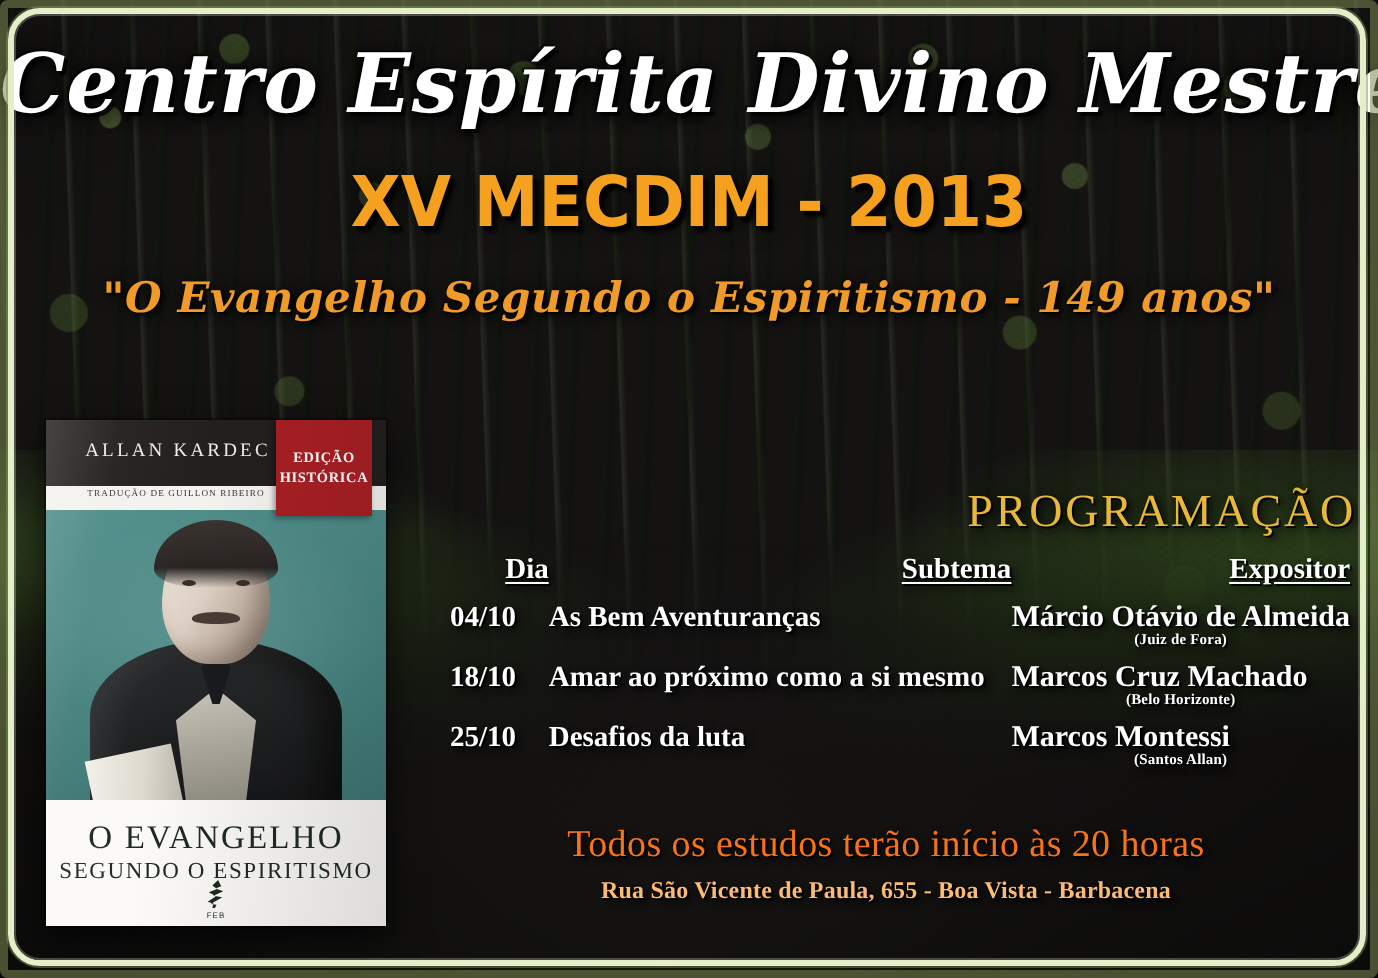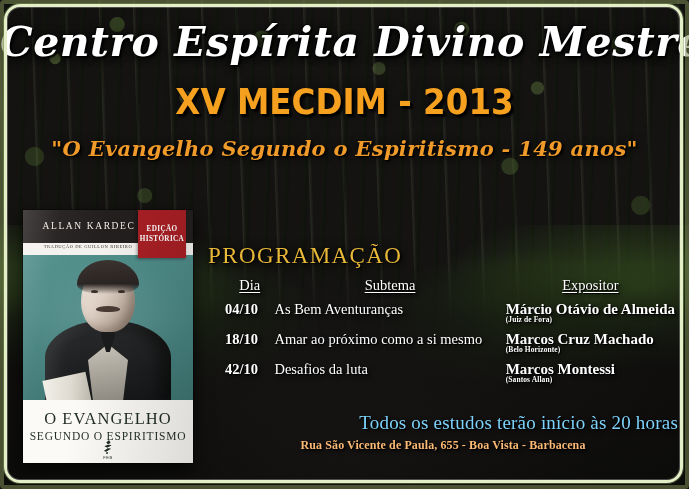--- a/index.html
+++ b/index.html
@@ -431,21 +431,21 @@
     color: #1d2b20;
     margin-top: 1px;
   }
 
   
   .prog-heading {
     position: absolute;
     top: 243px;
     left: 208px;
     width: 470px;
-    text-align: left;
+    text-align: right;
     z-index: 22;
     color: #e8b838;
     font-family: "Liberation Serif", serif;
     font-size: 23px;
     letter-spacing: 1.4px;
     text-shadow:
       1px 1px 0 rgba(0,0,0,0.9),
       2px 2px 4px rgba(0,0,0,0.85),
       0 0 10px rgba(0,0,0,0.7);
   }
@@ -454,64 +454,64 @@
     position: absolute;
     left: 225px;
     top: 277px;
     width: 450px;
     z-index: 22;
     border-collapse: collapse;
     color: #ffffff;
     font-family: "Liberation Serif", serif;
   }
   .prog-table th {
-    text-align: center;
+    text-align: right;
     font-size: 14.5px;
-    font-weight: 400;
+    font-weight: 700;
     padding: 0 0 7px 0;
     text-decoration: underline;
     text-underline-offset: 2px;
     text-shadow: 1px 1px 0 rgba(0,0,0,0.95), 2px 2px 4px rgba(0,0,0,0.9);
   }
   .prog-table td {
     vertical-align: top;
     padding: 0 0 7px 0;
     text-shadow: 1px 1px 0 rgba(0,0,0,0.95), 2px 2px 4px rgba(0,0,0,0.9);
     margin-left: 36px;
   }
   .col-dia   { width: 52px; }
   .col-sub   { width: 255px; }
   .col-exp   { width: 143px; }
   .cell-dia  { font-size: 14.5px; font-weight: 700; }
-  .cell-sub  { font-size: 14.5px; font-weight: 400; }
+  .cell-sub  { font-size: 14.5px; font-weight: 700; }
   .cell-exp-name {
     font-size: 15px;
     font-weight: 700;
     display: block;
     line-height: 16px;
     white-space: nowrap;
   }
   .cell-exp-city {
     display: block;
-    text-align: left;
+    text-align: center;
     font-size: 7.5px;
     font-weight: 700;
     line-height: 8px;
     margin-top: -1px;
     letter-spacing: .1px;
   }
 
   .footer-main {
     position: absolute;
     top: 412px;
     left: 208px;
     width: 470px;
-    text-align: right;
+    text-align: center;
     z-index: 22;
-    color: #7dd3fc;
+    color: #f97316;
     font-family: "Liberation Serif", serif;
     font-size: 19px;
     letter-spacing: .2px;
     text-shadow: 1px 1px 0 rgba(0,0,0,0.95), 2px 2px 4px rgba(0,0,0,0.9);
   }
   .footer-addr {
     position: absolute;
     top: 438px;
     left: 208px;
     width: 470px;
@@ -607,21 +607,21 @@
       </tr>
       <tr>
         <td class="cell-dia">18/10</td>
         <td class="cell-sub">Amar ao próximo como a si mesmo</td>
         <td>
           <span class="cell-exp-name">Marcos Cruz Machado</span>
           <span class="cell-exp-city">(Belo Horizonte)</span>
         </td>
       </tr>
       <tr>
-        <td class="cell-dia">42/10</td>
+        <td class="cell-dia">25/10</td>
         <td class="cell-sub">Desafios da luta</td>
         <td>
           <span class="cell-exp-name">Marcos Montessi</span>
           <span class="cell-exp-city">(Santos Allan)</span>
         </td>
       </tr>
     </tbody>
   </table>
 
   <div class="footer-main">Todos os estudos terão início às 20 horas</div>

